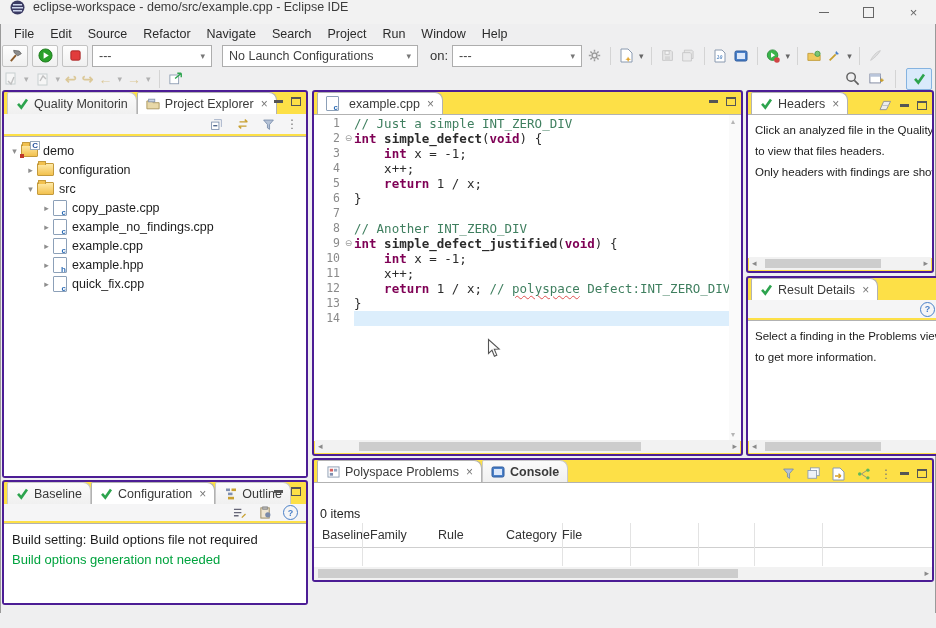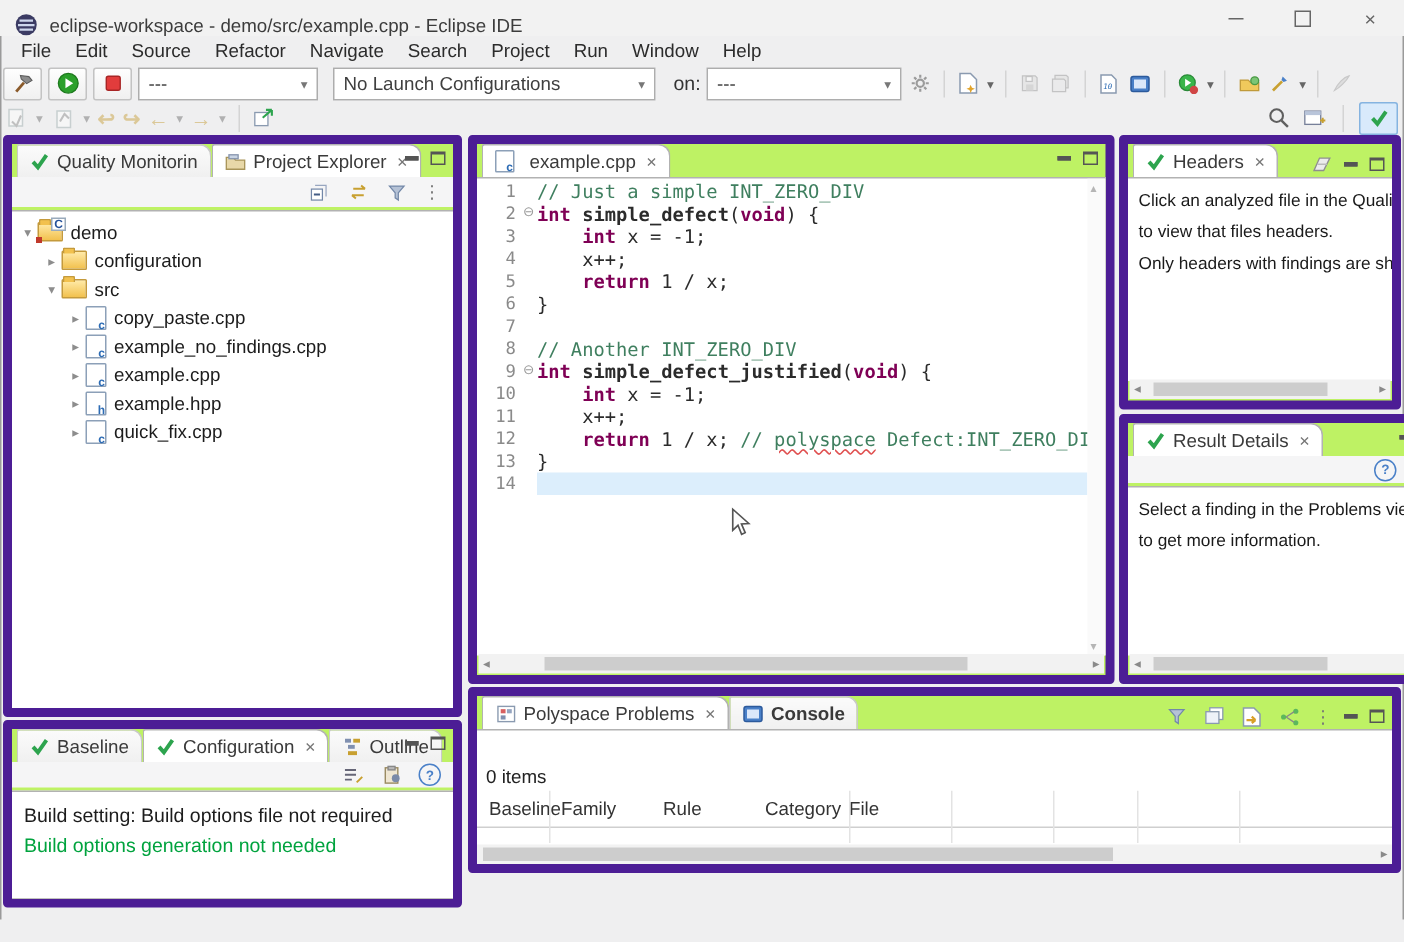--- a/index.html
+++ b/index.html
@@ -1,21 +1,21 @@
 <!DOCTYPE html>
 <html><head>
 <meta charset="utf-8">
 <style>
   html,body{margin:0;padding:0}
   body{width:936px;height:628px;position:relative;background:#efeff0;
        font-family:"Liberation Sans",sans-serif;font-size:13px;color:#2b2b2b;overflow:hidden}
   #frame{position:absolute;inset:0;border:1px solid #9a9a9a;box-sizing:border-box}
 
   
-  #titlebar{position:absolute;left:0;top:0;width:936px;height:24px;display:flex;align-items:flex-end;background:#f2f2f2}
+  #titlebar{position:absolute;left:0;top:0;width:936px;height:24px;display:flex;align-items:flex-start;background:#f2f2f2}
   #titlebar .logo{margin:0 8px 0 10px;display:flex}
   #titlebar .wtitle{font-size:12.5px;color:#3c3c3c}
   #wincontrols{position:absolute;right:0;top:0;height:24px;display:flex}
   .wc{width:45px;height:24px;display:flex;align-items:center;justify-content:center;color:#666}
   .wc .bar{width:10px;height:1px;background:#666}
   .wc .box{width:9px;height:9px;border:1px solid #666}
   .wc .x{font-size:13px;line-height:1}
 
   #menubar{position:absolute;left:0;top:24px;width:936px;height:19px;display:flex;align-items:center;padding-left:6px;box-sizing:border-box}
   .menu-item{padding:1px 8px;font-size:12.5px;color:#2b2b2b}
@@ -30,21 +30,21 @@
   .tsep{width:1px;height:18px;background:#d4d4d4;margin:0 3px}
   .ic{display:inline-flex;align-items:center;justify-content:center;width:17px;height:17px}
   .dd{font-size:9px;color:#666}
   .dim{opacity:.45}
   .goldarr{color:#c59a2e;font-size:14px;font-weight:bold;line-height:1}
   #persp{position:absolute;right:4px;top:68px;height:21px;display:flex;align-items:center;gap:7px}
   .persp-btn{width:24px;height:20px;display:flex;align-items:center;justify-content:center;border-radius:2px}
   .persp-btn.sel{background:#d9eafb;border:1px solid #85b3e0}
 
   
-  .panel{position:absolute;border:6px solid #4c1d95;border-radius:3px;background:#bef264;box-sizing:border-box}
+  .panel{position:absolute;border:2px solid #4c1d95;border-radius:3px;background:#fde047;box-sizing:border-box}
   .tabs{display:flex;height:22px;align-items:flex-end;padding-left:3px;position:relative}
   .tab{height:22px;display:flex;align-items:center;gap:5px;padding:0 8px;font-size:12.5px;color:#3a3a3a;
        border:1px solid #c9c9c9;border-bottom:none;border-radius:2px 8px 0 0;background:linear-gradient(#fbfbfb,#f0f0f0);
        box-sizing:border-box;white-space:nowrap}
   .tab.active{background:#fff;border-color:#b2b2b2;position:relative;z-index:2}
   .tab .close{color:#777;font-size:12px;margin-left:2px}
   .panel-icons{position:absolute;right:5px;top:5px;display:flex;gap:8px;align-items:center;z-index:3}
   .viewbar{height:20px;display:flex;justify-content:flex-end;align-items:center;gap:9px;padding:0 8px;background:#f5f5f6}
   .pcontent{position:absolute;left:0;right:0;bottom:0;background:#fff;border-top:1px solid #b2b2b2;overflow:hidden}
   .ic-min{width:9px;height:3px;border:1px solid #555;box-sizing:border-box;background:#555}
@@ -162,21 +162,21 @@
       <i class="ic">
         <svg width="13" height="13" viewBox="0 0 14 14">
           <rect x="2" y="2" width="10" height="10" rx="1.5" fill="#e23c3c" stroke="#a82525"></rect>
         </svg>
       </i>
     </span>
   <span class="combo" style="width:120px">
     <span>---</span>
       <span class="dd">▾</span>
   </span>
-  <span class="combo" style="width:215px;margin-left:6px">
+  <span class="combo" style="width:196px;margin-left:6px">
     <span>No Launch Configurations</span>
       <span class="dd">▾</span>
   </span>
   <span style="margin-left:8px;color:#333">on:</span>
   <span class="combo" style="width:130px">
     <span>---</span>
       <span class="dd">▾</span>
   </span>
   <i class="ic">
       <svg width="13" height="13" viewBox="0 0 16 16">

